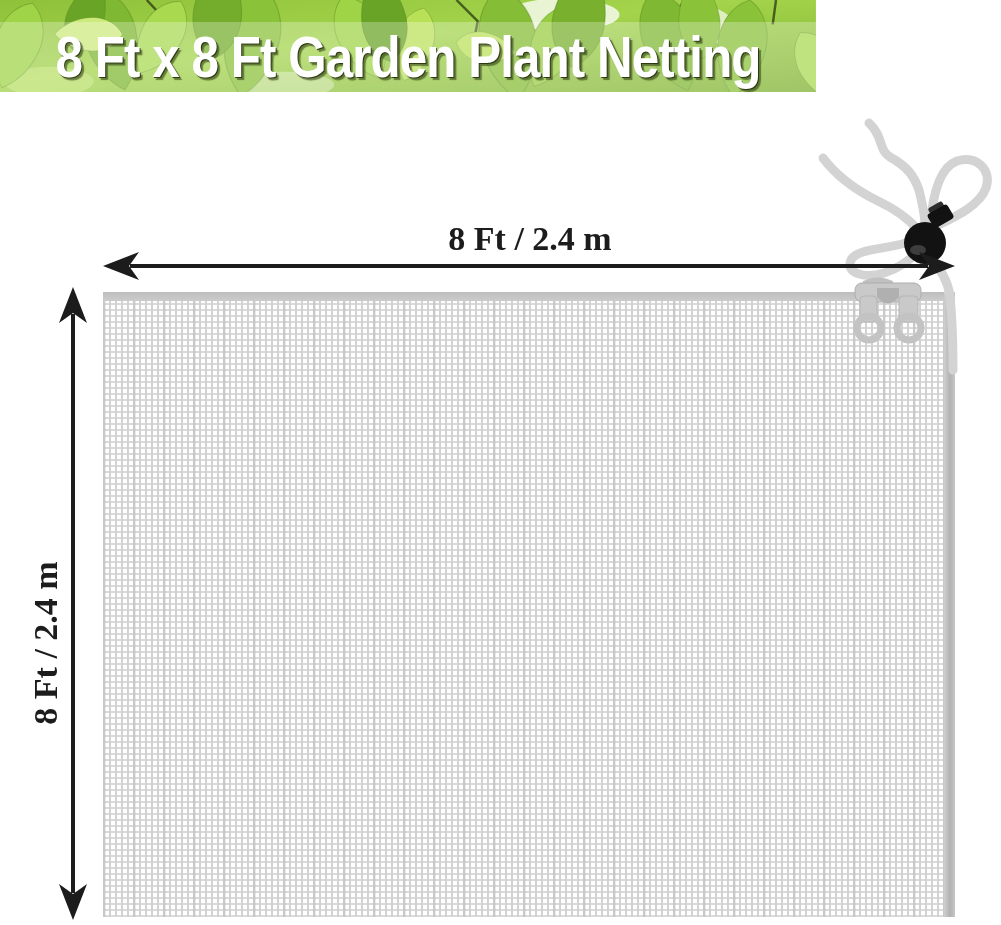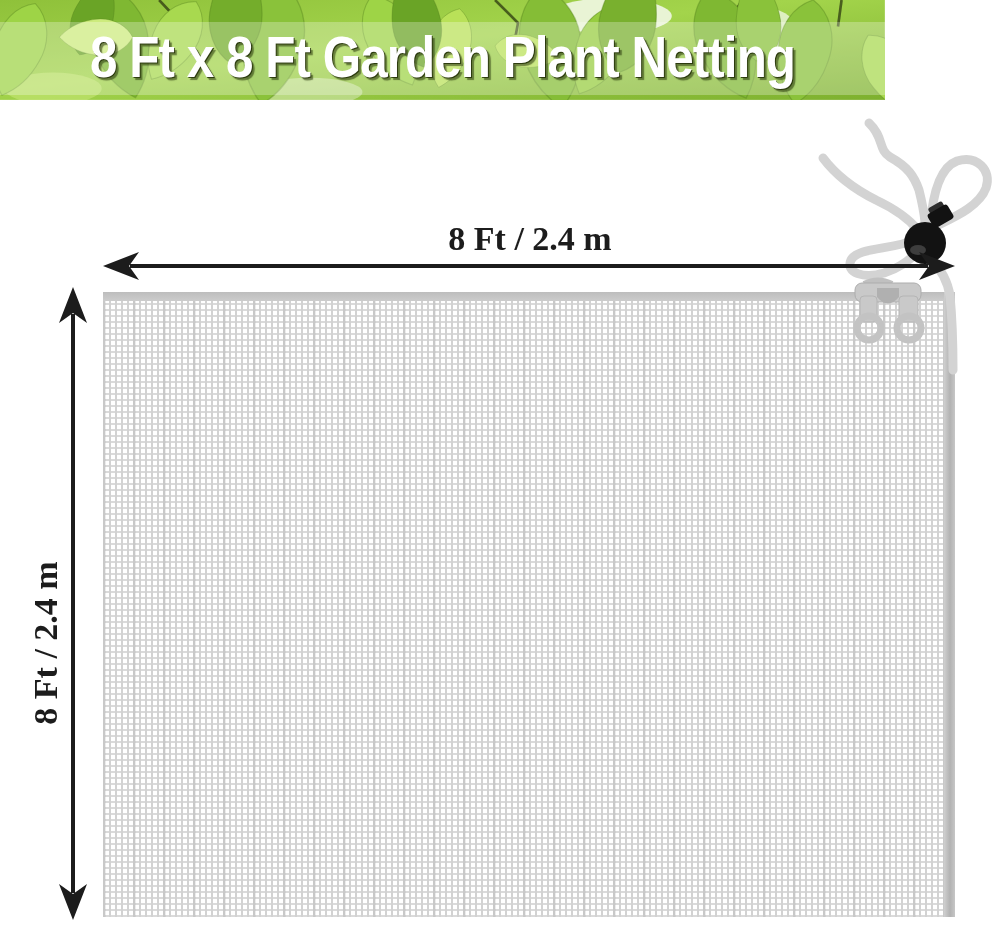--- a/index.html
+++ b/index.html
@@ -8,21 +8,21 @@
     position: relative;
     background: #ffffff;
     overflow: hidden;
     font-family: "Liberation Sans", sans-serif;
   }
   .stage { position: absolute; inset: 0; }
 
   
   .banner {
     position: absolute; left: 0; top: 0;
-    width: 885px; height: 113px;
+    width: 816px; height: 113px;
     overflow: hidden;
   }
   .banner svg.leaves { position: absolute; inset: 0; }
   .banner-band {
     position: absolute; left: 0; top: 22px;
     width: 100%; height: 73px;
     background: rgba(255,255,255,0.27);
   }
   .banner-title {
     position: absolute; inset: 0; margin: 0;

